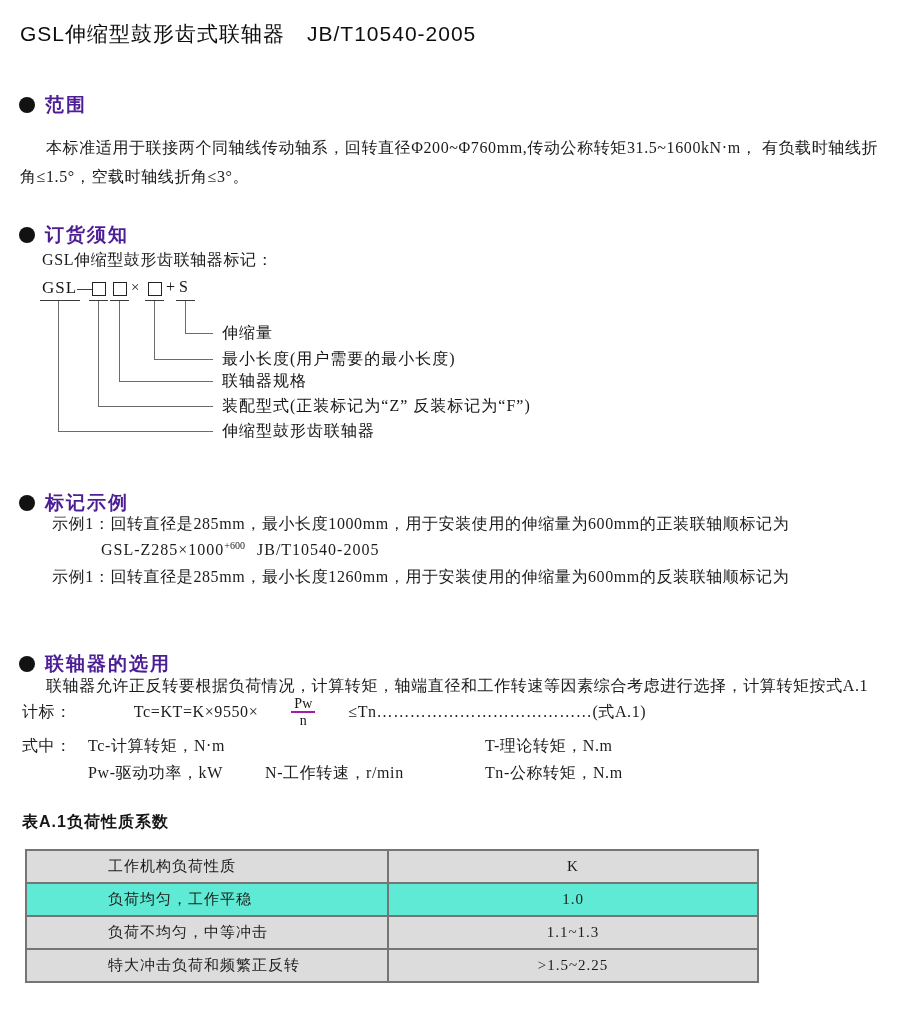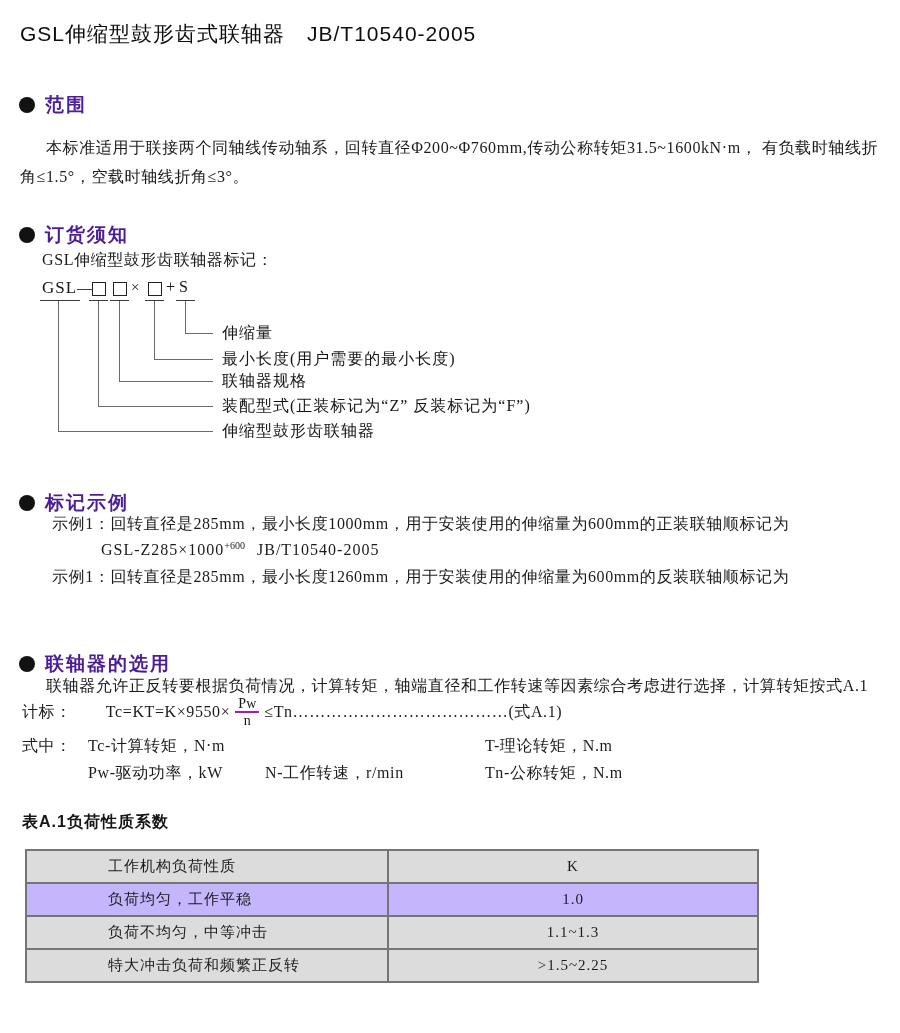--- a/index.html
+++ b/index.html
@@ -37,21 +37,21 @@
         font-size:14px;line-height:15px;margin:0 5px;}
   .frac .num{border-bottom:2px solid #a21caf;padding:0 3px;}
   
   .k-table{border-collapse:collapse;table-layout:fixed;width:732px;}
   .k-table td{
     border:2px solid #757575;height:29px;font-size:15px;letter-spacing:1px;color:#1b1b1b;
   }
   .k-table .c1{padding-left:81px;text-align:left;}
   .k-table .c2{text-align:center;}
   .row-gray{background:#dcdcdc;}
-  .row-white{background:#c4b5fd;}
+  .row-white{background:#5eead4;}
   .table-title{
     font-family:"Liberation Sans","DejaVu Sans",sans-serif;
     font-weight:600;font-size:16px;letter-spacing:1px;color:#161616;
   }
 </style>
 </head>
 <body>
 
 <div class="page">
 
@@ -112,21 +112,21 @@
     <span>GSL-Z285×1000</span><sup class="small">+600</sup><span class="std">JB/T10540-2005</span>
   </div>
   <div class="abs body-text" style="left:52px;top:567px;">示例1：回转直径是285mm，最小长度1260mm，用于安装使用的伸缩量为600mm的反装联轴顺标记为</div>
 
   <div class="abs sec-heading" style="left:19px;top:651px;">
     <span class="bullet"></span>
     <span class="sec-label">联轴器的选用</span>
   </div>
   <div class="abs body-text" style="left:46px;top:676px;">联轴器允许正反转要根据负荷情况，计算转矩，轴端直径和工作转速等因素综合考虑进行选择，计算转矩按式A.1</div>
 
-  <div class="abs formula-row" style="left:22px;top:696px;">
+  <div class="abs formula-row" style="left:22px;top:696px;gap:28px;">
     <span class="body-text" style="margin-right:34px;">计标：</span>
     <span class="body-text">Tc=KT=K×9550×</span>
     <span class="frac">
       <span class="num">Pw</span>
       <span class="den">n</span>
     </span>
     <span class="body-text">≤Tn…………………………………(式A.1)</span>
   </div>
 
   <div class="abs" style="left:0;top:736px;width:900px;height:24px;">

